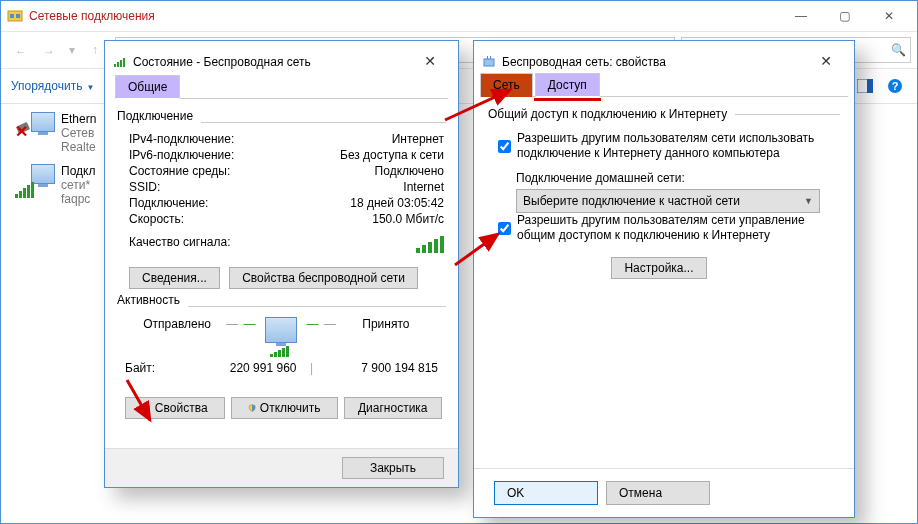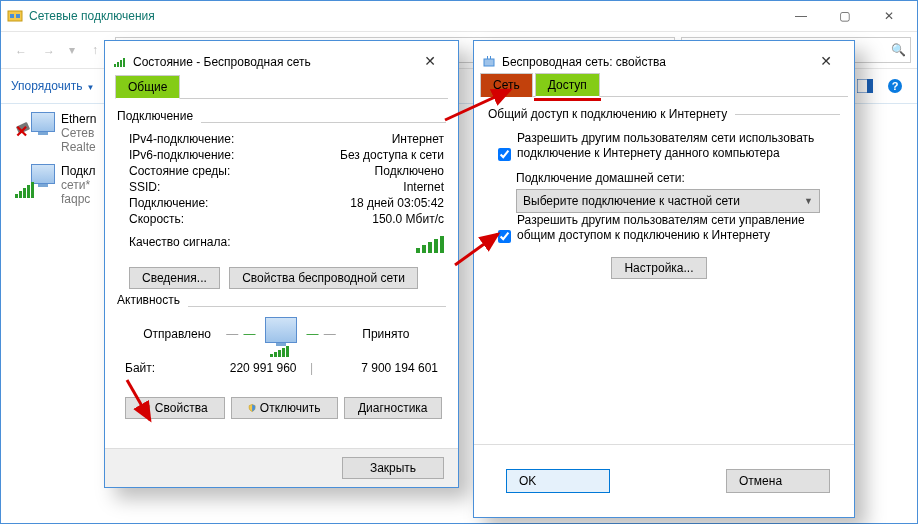--- a/index.html
+++ b/index.html
@@ -1,19 +1,19 @@
 <!DOCTYPE html>
 <html><head>
 <meta charset="utf-8">
 <style>
 html,body{margin:0;padding:0;font-family:"Segoe UI",Tahoma,sans-serif;font-size:12px;color:#000;background:#fff;width:918px;height:524px;overflow:hidden}
 .main-window{position:absolute;left:0;top:0;width:918px;height:524px;border:1px solid #4a8fd8;box-sizing:border-box}
 .titlebar{height:30px;display:flex;align-items:center;padding:0 6px;background:#fff}
 .titlebar .title-icon{width:16px;height:16px;margin-right:6px}
-.titlebar .title{flex:1;color:#0f766e}
+.titlebar .title{flex:1;color:#b91c1c}
 .win-controls{display:flex;height:30px}
 .win-btn{width:44px;height:30px;display:flex;align-items:center;justify-content:center;color:#555}
 .navbar{height:36px;border-top:1px solid #e6e6e6;border-bottom:1px solid #e6e6e6;display:flex;align-items:center;padding:0 6px}
 .nav-arrow{width:28px;height:28px;display:flex;align-items:center;justify-content:center;color:#bbb}
 .chev{width:18px;color:#bbb;text-align:center}
 .addrbox{flex:1;height:24px;border:1px solid #ccc;margin:0 6px;display:flex;align-items:center;padding:0 4px;color:#555}
 .searchbox{width:220px;height:24px;border:1px solid #ccc;display:flex;align-items:center;padding:0 4px;color:#777}
 .search-icon-inline{margin-left:auto;color:#777}
 .cmdbar{height:34px;display:flex;align-items:center;padding:0 10px;border-bottom:1px solid #d8e6f2;background:#fff;color:#1a5fb4}
 .cmdbar .dd{margin-left:4px;font-size:8px}
@@ -36,33 +36,33 @@
 
 .dialog{position:absolute;background:#fff;border:1px solid #4a8fd8;box-shadow:11px 11px 18px rgba(0,0,0,.25);box-sizing:border-box}
 .dlg1{left:104px;top:40px;width:355px;height:448px}
 .dlg2{left:473px;top:40px;width:382px;height:478px}
 .dlg-titlebar{height:28px;display:flex;align-items:flex-end;padding:0 8px}
 .dlg-title-icon{width:14px;height:14px;margin-right:6px}
 .dlg-close{width:40px;text-align:center;font-size:14px;color:#333}
 .dlg-body{padding:6px 10px 10px 10px}
 .tabs{display:flex;border-bottom:1px solid #ccc;margin-bottom:10px}
 .tab{padding:4px 12px;border:1px solid #ccc;border-bottom:none;background:#c2410c;margin-right:2px;margin-bottom:-1px;position:relative}
-.tab.active{background:#84cc16;border-bottom:1px solid #fff}
+.tab.active{background:#c4b5fd;border-bottom:1px solid #fff}
 .tab.hl:after{content:"";position:absolute;left:-2px;right:-2px;bottom:-5px;height:3px;background:#d40000}
 .group-header{margin:4px 2px 8px 2px;display:flex;align-items:flex-end}
 .group-header .line{flex:1;height:1px;background:#ccc;margin-left:8px}
 .kv{display:flex;padding:1px 4px 1px 14px}
 .kv .k{flex:1}
 .kv .v{text-align:right}
 .sigbars{display:inline-flex;align-items:flex-end;height:18px}
 .sigbars span{width:4px;margin-left:2px;background:#2a9b2a}
 .sigbars span:nth-child(1){height:5px}.sigbars span:nth-child(2){height:8px}.sigbars span:nth-child(3){height:11px}.sigbars span:nth-child(4){height:14px}.sigbars span:nth-child(5){height:17px}
 .btnrow{margin:10px 0 2px 14px}
 .winbtn{display:inline-flex;align-items:center;justify-content:center;border:1px solid #adadad;background:#e1e1e1;padding:3px 12px;min-width:60px;margin-right:6px;font-size:12px}
-.activity{display:flex;align-items:center;justify-content:center;margin:10px 0 6px 0}
+.activity{display:flex;justify-content:center;margin:10px 0 6px 0}
 .act-side{width:90px;text-align:center}
 .acomp{width:42px;height:34px;position:relative}
 .acomp .monitor{left:4px;top:0;width:30px;height:24px}
 .acomp .monitor:after{left:10px}
 .actdash{margin:0 4px;letter-spacing:1px;color:#999}
 .actdash .lit{color:#2a9b2a}
 .minibars{display:inline-flex;align-items:flex-end;height:12px;margin-left:2px}
 .minibars span{width:3px;margin-left:1px;background:#2a9b2a}
 .minibars span:nth-child(1){height:3px}.minibars span:nth-child(2){height:5px}.minibars span:nth-child(3){height:7px}.minibars span:nth-child(4){height:9px}.minibars span:nth-child(5){height:11px}
 .bytes{display:flex;padding:4px 10px}
@@ -72,28 +72,28 @@
 .bytes .br{flex:1;text-align:right}
 .btm-actions{margin:18px 0 4px 10px;display:flex}
 .btm-actions .winbtn{padding:3px 16px}
 .shield{width:14px;height:14px;margin-right:4px}
 .dlg-footer{border-top:1px solid #ddd;padding:8px;display:flex;justify-content:flex-end;position:absolute;left:0;right:0;bottom:0;background:#f0f0f0}
 
 .dlg2 .tabs{margin:4px 6px 10px 6px}
 .dlg2-body{padding:0 14px}
 .fieldset-title{margin:6px 0 10px 0;display:flex;align-items:center}
 .fieldset-title .line{flex:1;height:1px;background:#ccc;margin-left:8px}
-.chkrow{display:flex;align-items:flex-end;margin:6px 0 10px 10px}
+.chkrow{display:flex;align-items:center;margin:6px 0 10px 10px}
 .chkrow input{margin:1px 6px 0 0}
 .chkrow label{flex:1;line-height:15px}
 .sublabel{margin-left:28px;margin-bottom:4px}
 .combo{margin-left:28px;width:290px;height:22px;border:1px solid #adadad;background:#e1e1e1;display:flex;align-items:center;padding:0 6px;justify-content:space-between}
 .combo .cdd{font-size:9px;color:#555}
 .cfgbtn-row{margin:14px 0 4px 0;text-align:center;padding-right:4px}
-.dlg2-footer{position:absolute;left:0;right:0;bottom:0;padding:24px;display:flex;justify-content:space-between;background:#fff;border-top:1px solid #ddd}
+.dlg2-footer{position:absolute;left:0;right:0;bottom:0;padding:12px;display:flex;justify-content:flex-start;background:#fff;border-top:1px solid #ddd}
 .okbtn{min-width:78px;border:1px solid #0078d7;background:#e5f1fb;padding:4px 12px;margin-left:8px}
 .cancelbtn{min-width:78px;border:1px solid #adadad;background:#e1e1e1;padding:4px 12px;margin-left:8px}
 
 .arrow{position:absolute;pointer-events:none}
 </style>
 </head>
 <body>
 
 <div class="main-window">
   <div class="titlebar">
@@ -246,21 +246,21 @@
             <span></span>
           </div>
         </div>
       <span class="actdash"><span class="lit">—</span> —</span>
       <div class="act-side">Принято</div>
     </div>
     <div class="bytes">
       <div class="bk">Байт:</div>
       <div class="bl">220 991 960</div>
       <div class="sep">|</div>
-      <div class="br">7 900 194 601</div>
+      <div class="br">7 900 194 815</div>
     </div>
     <div class="btm-actions">
       <span class="winbtn">
           <svg class="shield" viewBox="0 0 14 14">
             <path d="M7 1 L12 3 V7 C12 10 9 12 7 13 C5 12 2 10 2 7 V3 Z" fill="#f3c94e" stroke="#c79a12"></path>
             <path d="M7 1 L12 3 V7 C12 10 9 12 7 13 V1 Z" fill="#4a8fd8"></path>
           </svg>
           <span>Свойства</span>
         </span>
       <span class="winbtn">

